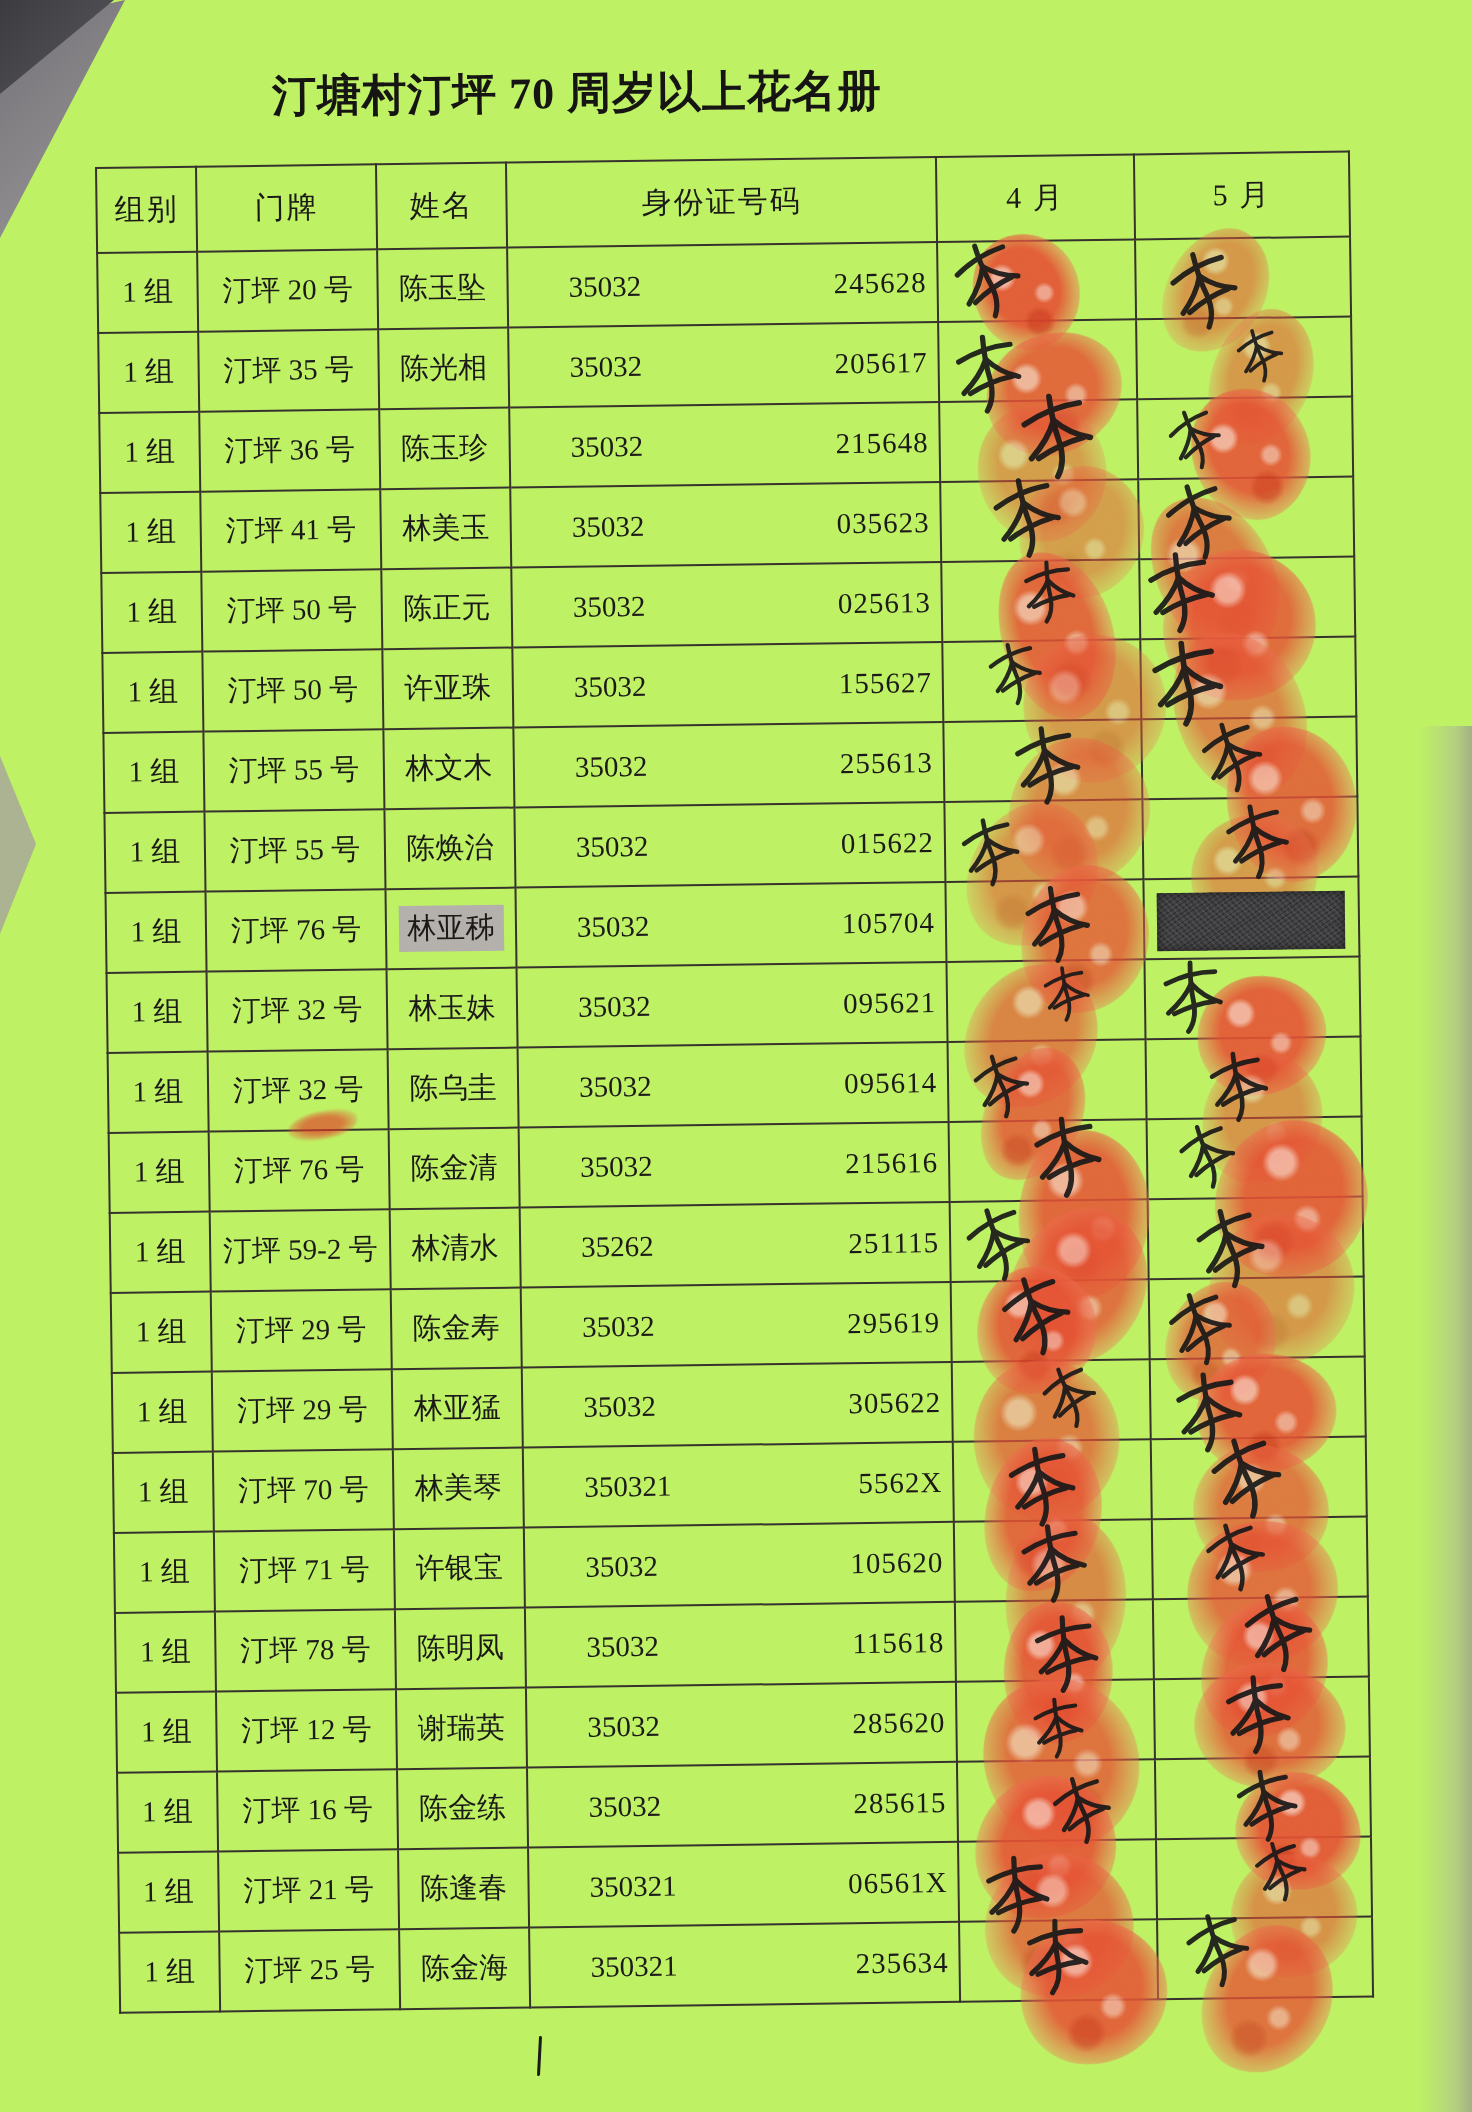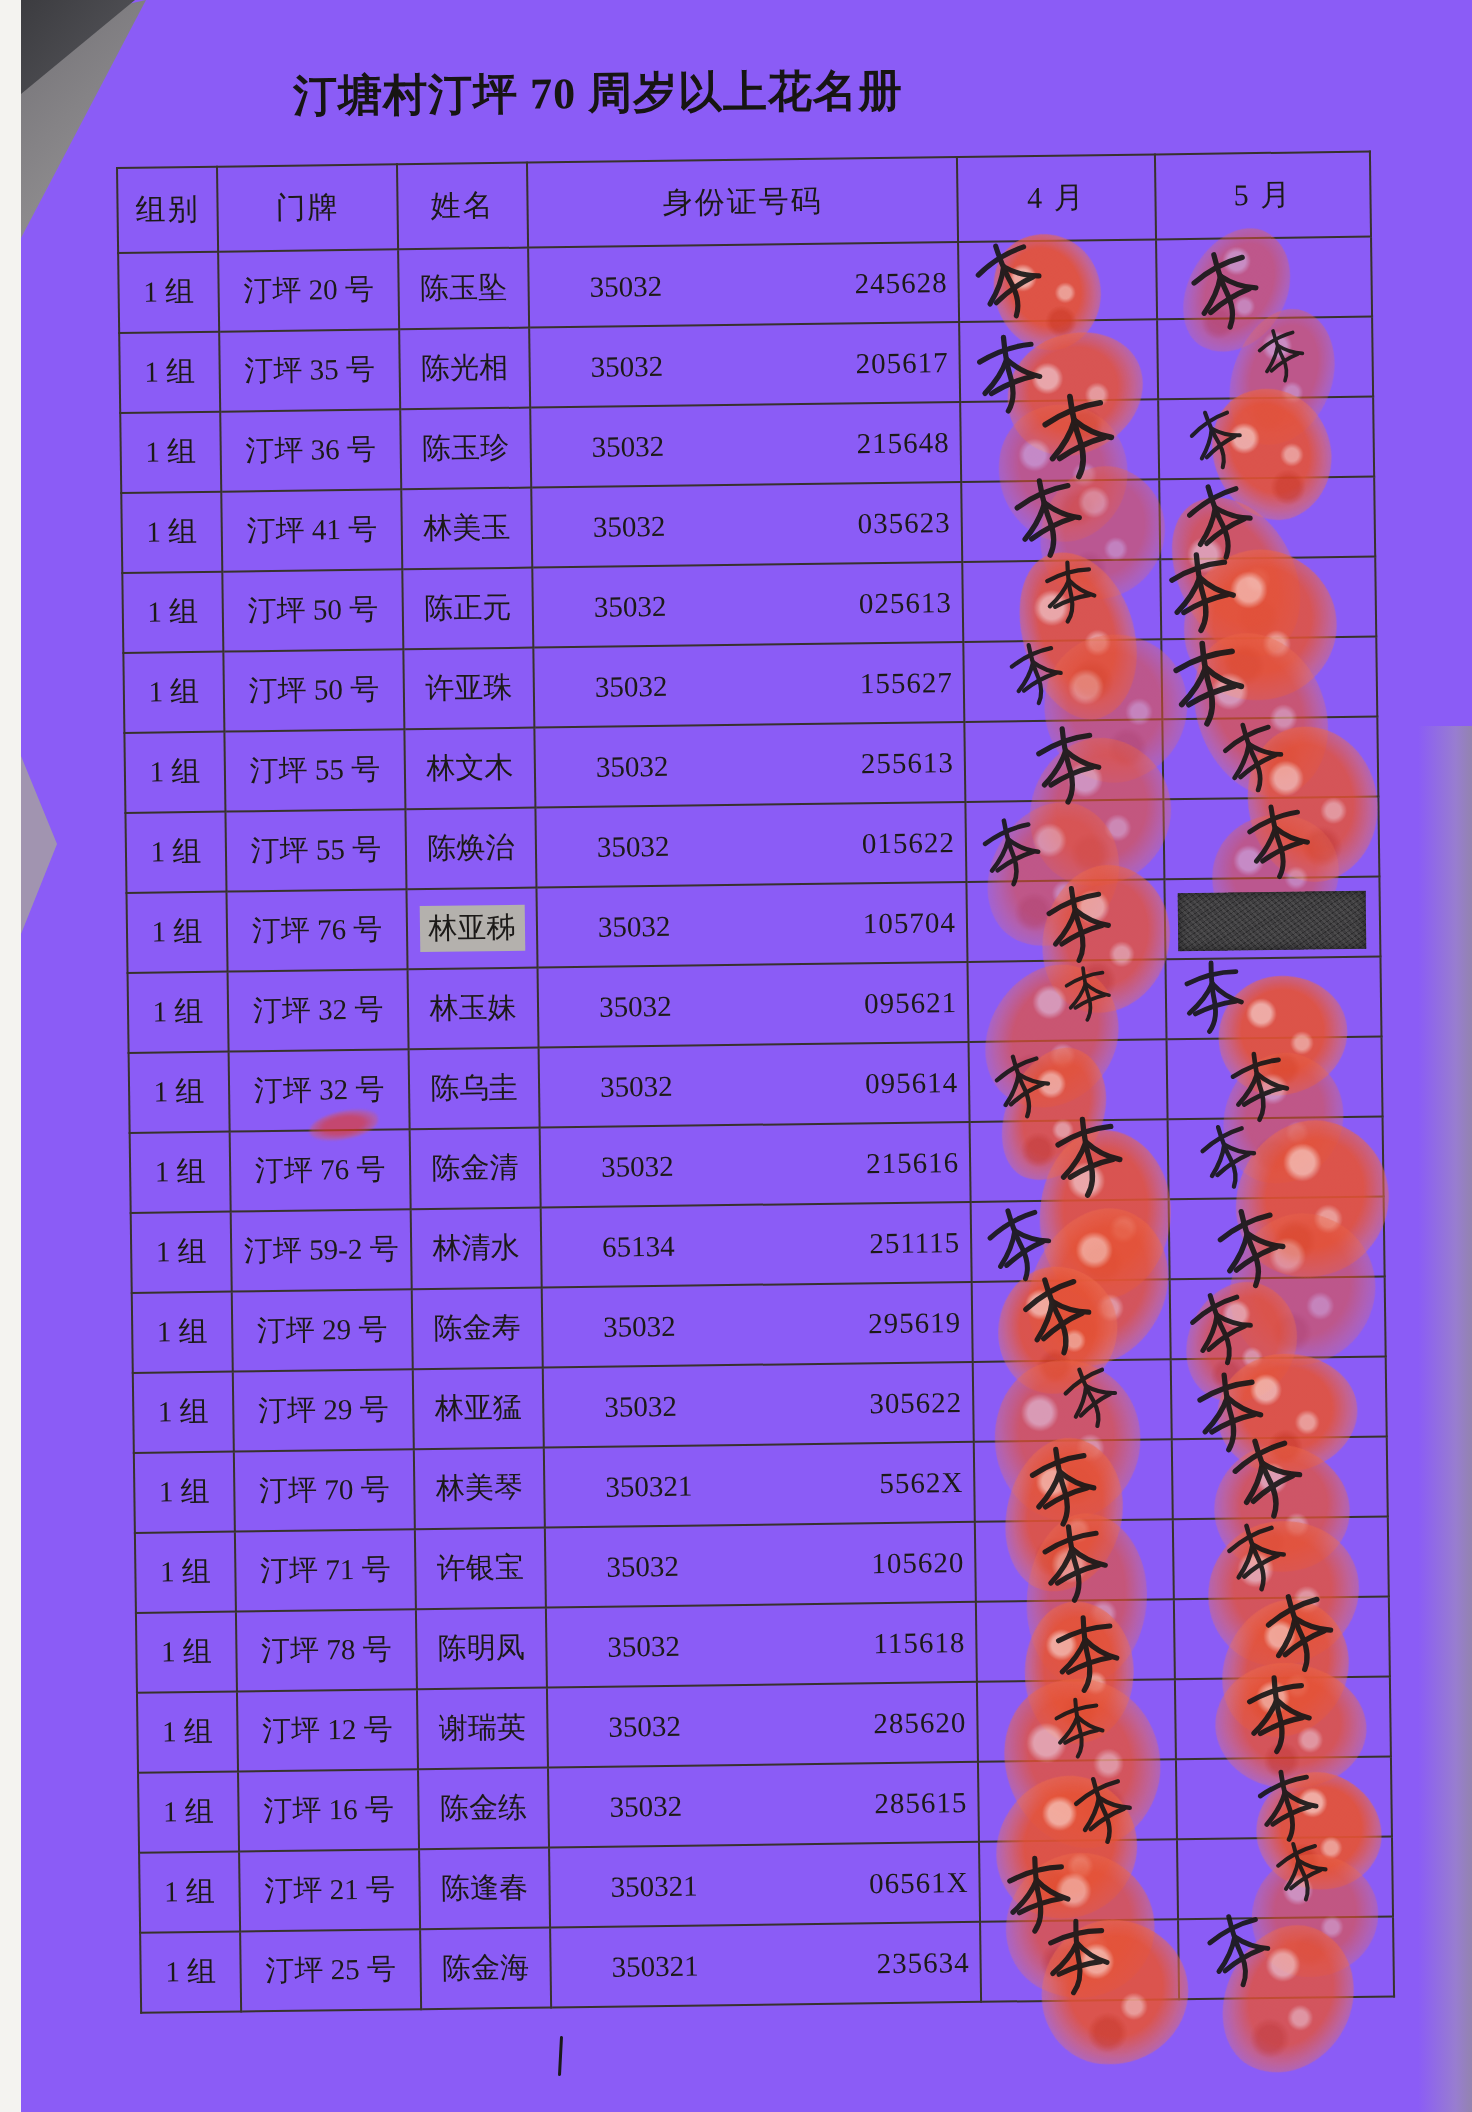--- a/index.html
+++ b/index.html
@@ -1,21 +1,21 @@
 <!DOCTYPE html>
 <html><head>
 <meta charset="utf-8">
 <style>
   html,body{margin:0;padding:0;}
   body{
     width:1472px;height:2112px;overflow:hidden;position:relative;
     background:#f4f3f0;
     font-family:"Liberation Serif","DejaVu Serif",serif;
   }
-  .paper{position:absolute;inset:0;background:#8b5cf6;margin-left:21px;}
+  .paper{position:absolute;inset:0;background:#bef264;}
 
   
   .corner-shadow-soft{
     position:absolute;left:0;top:0;width:160px;height:250px;
     clip-path:polygon(0 28px,125px 0,0 238px);
     background:linear-gradient(135deg,#737176 0%,#8e8c8e 60%,#aaa8a6 100%);
   }
   .corner-shadow-dark{
     position:absolute;left:0;top:0;width:130px;height:110px;
     clip-path:polygon(0 0,114px 0,0 94px);
@@ -539,21 +539,21 @@
     </g>
   </svg>
             </td>
   </tr>
           <tr>
     <td class="c-group">1 组</td>
     <td class="c-house"><span class="house-text">汀坪 59-2 号</span></td>
     <td class="c-name"><span class="name-text">林清水</span></td>
     <td class="c-id">
       <div class="id-wrap">
-        <span class="id-left">65134</span>
+        <span class="id-left">35262</span>
         <span class="id-right">251115</span>
       </div>
     </td>
     <td class="c-sign c-apr">
               <div class="fp" style="width: 131.667px; height: 163.732px; left: 60.245px; top: 5.4604px; transform: rotate(25.2816deg); opacity: 0.86412;"></div>
               <svg class="mark" viewBox="0 0 44 52" style="left: 22.4894px; top: 10.8755px; transform: rotate(-22.4677deg) scale(1.30699);">
     <g fill="none" stroke="#181818" stroke-width="3.3" stroke-linecap="round" opacity="0.92">
       <path d="M5 15 Q 22 9 39 11"></path>
       <path d="M23 3 Q 21 18 22 30 Q 22.5 42 16 49"></path>
       <path d="M22 17 Q 16 27 4 35"></path>

